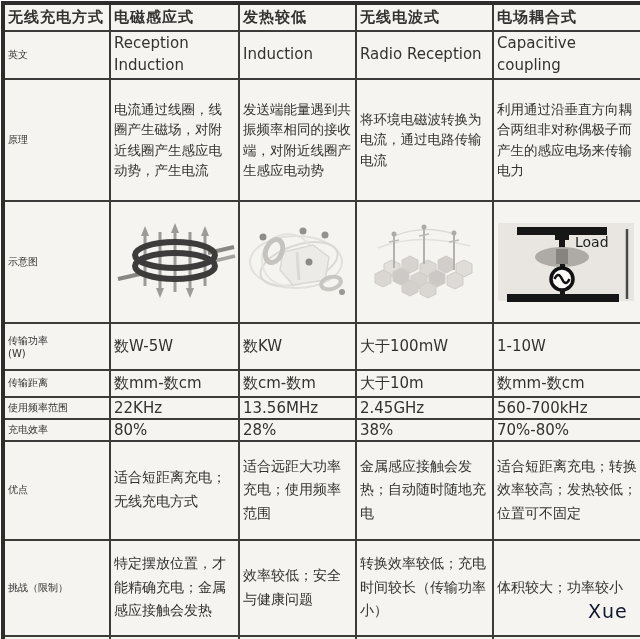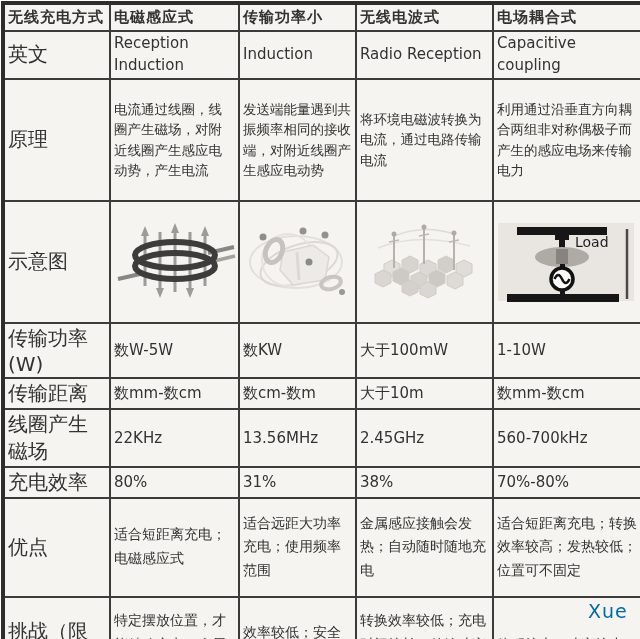--- a/index.html
+++ b/index.html
@@ -22,21 +22,21 @@
     border:2px solid #3c3b39;
     background:#f5f4f1;
     color:#333230;
     text-align:left;
     vertical-align:middle;
     padding:1px 3px;
     white-space:pre-line;
     overflow:hidden;
   }
   .cmp th{font-size:15px;font-weight:bold;letter-spacing:1px;}
-  .row-label{font-size:20px;color:#3a3938;}
+  .row-label{font-size:10px;color:#3a3938;}
   .c-en{font-size:15px;line-height:1.45;}
   .c-small{font-size:13.5px;line-height:1.5;}
   .c-mid{font-size:14px;line-height:1.68;}
   .c-val{font-size:15px;}
   tr.r-head{height:28px;}
   tr.r-english{height:46px;}
   tr.r-principle{height:122px;}
   tr.r-diagram{height:83px;}
   tr.r-power{height:47px;}
   tr.r-distance{height:27px;}
@@ -44,21 +44,21 @@
   tr.r-efficiency{height:21px;}
   tr.r-advantages{height:99px;}
   tr.r-challenges{height:96px;}
   tr.r-vendors{height:47px;}
   td.diagram-cell{padding:0;}
   td.diagram-cell svg{display:block;margin:0 auto;}
   .watermark{
     position:absolute;
     left:588px;top:600px;
     font-size:19px;
-    color:#0369a1;
+    color:#0f172a;
     letter-spacing:1px;
     pointer-events:none;
   }
 </style>
 </head>
 <body>
 
 <div class="page">
   <table class="cmp">
     <colgroup>
@@ -66,21 +66,21 @@
         <col style="width:129px">
         <col style="width:117px">
         <col style="width:137px">
         <col style="width:150px">
     </colgroup>
 
     <tbody>
         <tr class="r-head">
       <th>无线充电方式</th>
       <th>电磁感应式</th>
-      <th>传输功率小</th>
+      <th>发热较低</th>
       <th>无线电波式</th>
       <th>电场耦合式</th>
     </tr>
 
     <tr class="r-english">
       <td class="row-label">英文</td>
       <td class="c-en">Reception Induction</td>
       <td class="c-en">Induction</td>
       <td class="c-en">Radio Reception</td>
       <td class="c-en">Capacitive coupling</td>
@@ -194,39 +194,39 @@
 
     <tr class="r-distance">
       <td class="row-label">传输距离</td>
       <td class="c-val">数mm-数cm</td>
       <td class="c-val">数cm-数m</td>
       <td class="c-val">大于10m</td>
       <td class="c-val">数mm-数cm</td>
     </tr>
 
     <tr class="r-frequency">
-      <td class="row-label">线圈产生磁场</td>
+      <td class="row-label">使用频率范围</td>
       <td class="c-val">22KHz</td>
       <td class="c-val">13.56MHz</td>
       <td class="c-val">2.45GHz</td>
       <td class="c-val">560-700kHz</td>
     </tr>
 
     <tr class="r-efficiency">
       <td class="row-label">充电效率</td>
       <td class="c-val">80%</td>
-      <td class="c-val">31%</td>
+      <td class="c-val">28%</td>
       <td class="c-val">38%</td>
       <td class="c-val">70%-80%</td>
     </tr>
 
     <tr class="r-advantages">
       <td class="row-label">优点</td>
       <td class="c-mid">适合短距离充电；
-电磁感应式</td>
+无线充电方式</td>
       <td class="c-mid">适合远距大功率充电；使用频率范围</td>
       <td class="c-mid">金属感应接触会发热；自动随时随地充电</td>
       <td class="c-mid">适合短距离充电；转换效率较高；发热较低；位置可不固定</td>
     </tr>
 
     <tr class="r-challenges">
       <td class="row-label">挑战（限制）</td>
       <td class="c-mid">特定摆放位置，才能精确充电；金属感应接触会发热</td>
       <td class="c-mid">效率较低；安全与健康问题</td>
       <td class="c-mid">转换效率较低；充电时间较长（传输功率小）</td>

